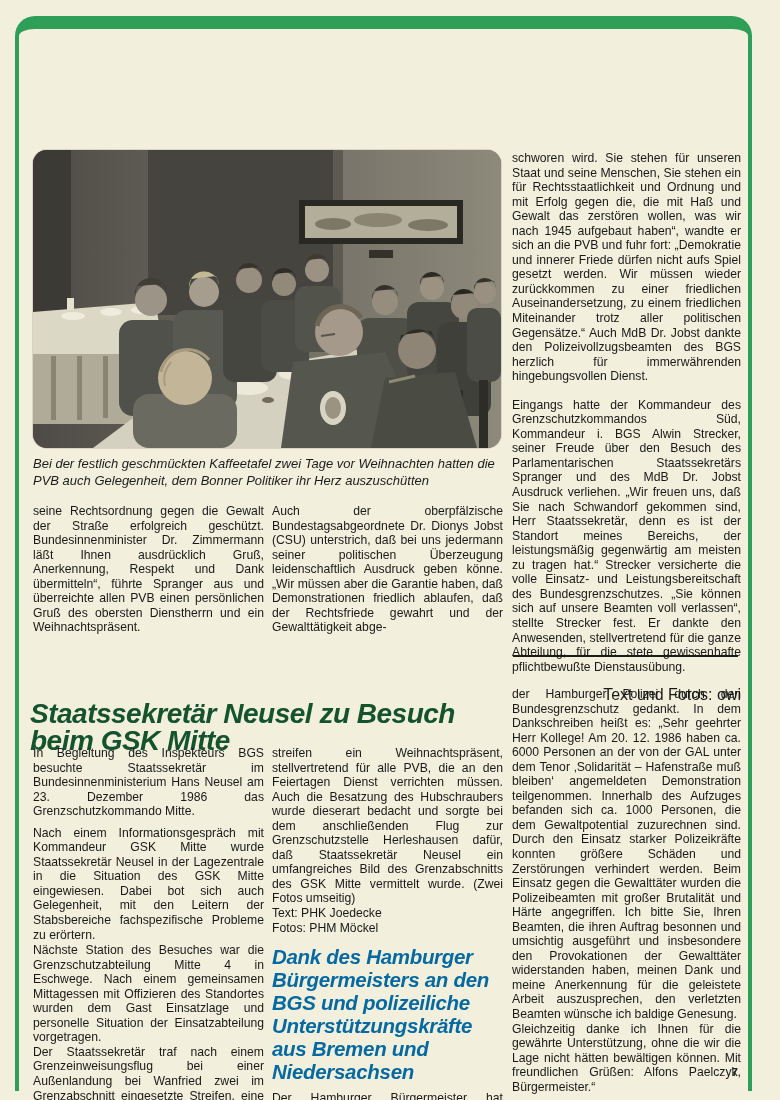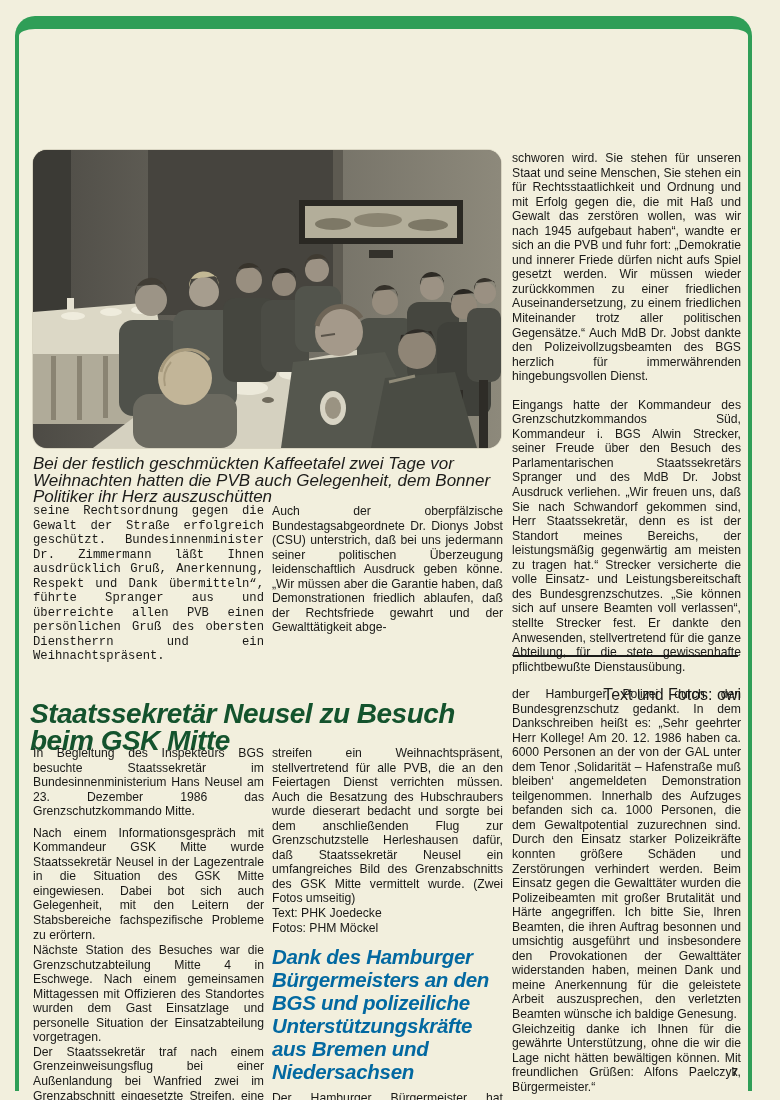--- a/index.html
+++ b/index.html
@@ -20,26 +20,26 @@
     pointer-events:none;
   }
   .photo{
     position:absolute;left:33px;top:150px;width:468px;height:298px;
     border-radius:14px;overflow:hidden;background:#6f6c64;
     box-shadow:0 0 0 1px #d9d5c2;
   }
   .photo svg{display:block;}
   .caption{
     position:absolute;left:33px;top:456px;width:472px;
-    font-style:italic;font-size:17px;line-height:16.5px;color:#1c1c1a;
+    font-style:italic;font-size:13px;line-height:16.5px;color:#1c1c1a;
   }
   .col{position:absolute;width:231px;font-size:12.2px;line-height:14.55px;text-align:justify;hyphens:auto;}
   .col p{margin:0 0 14px 0;}
   .col p:last-child{margin-bottom:0;}
-  .col-a1{left:33px;top:504px;font-family:Liberation Mono, monospace;}
+  .col-a1{left:33px;top:504px;}
   .col-a2{left:272px;top:504px;}
   .col-a3{left:512px;top:151px;width:229px;}
   .byline{ text-align:right;font-size:16px;margin-top:2px;}
   .divider{position:absolute;left:513px;top:655px;width:225px;height:2px;background:#1b1b19;}
   .headline-1{
     position:absolute;left:30px;top:681px;width:468px;
     font-size:28px;line-height:27px;font-weight:bold;font-style:italic;
     letter-spacing:-0.5px;color:#14532d;
   }
   .col-b1{left:33px;top:746px;}

